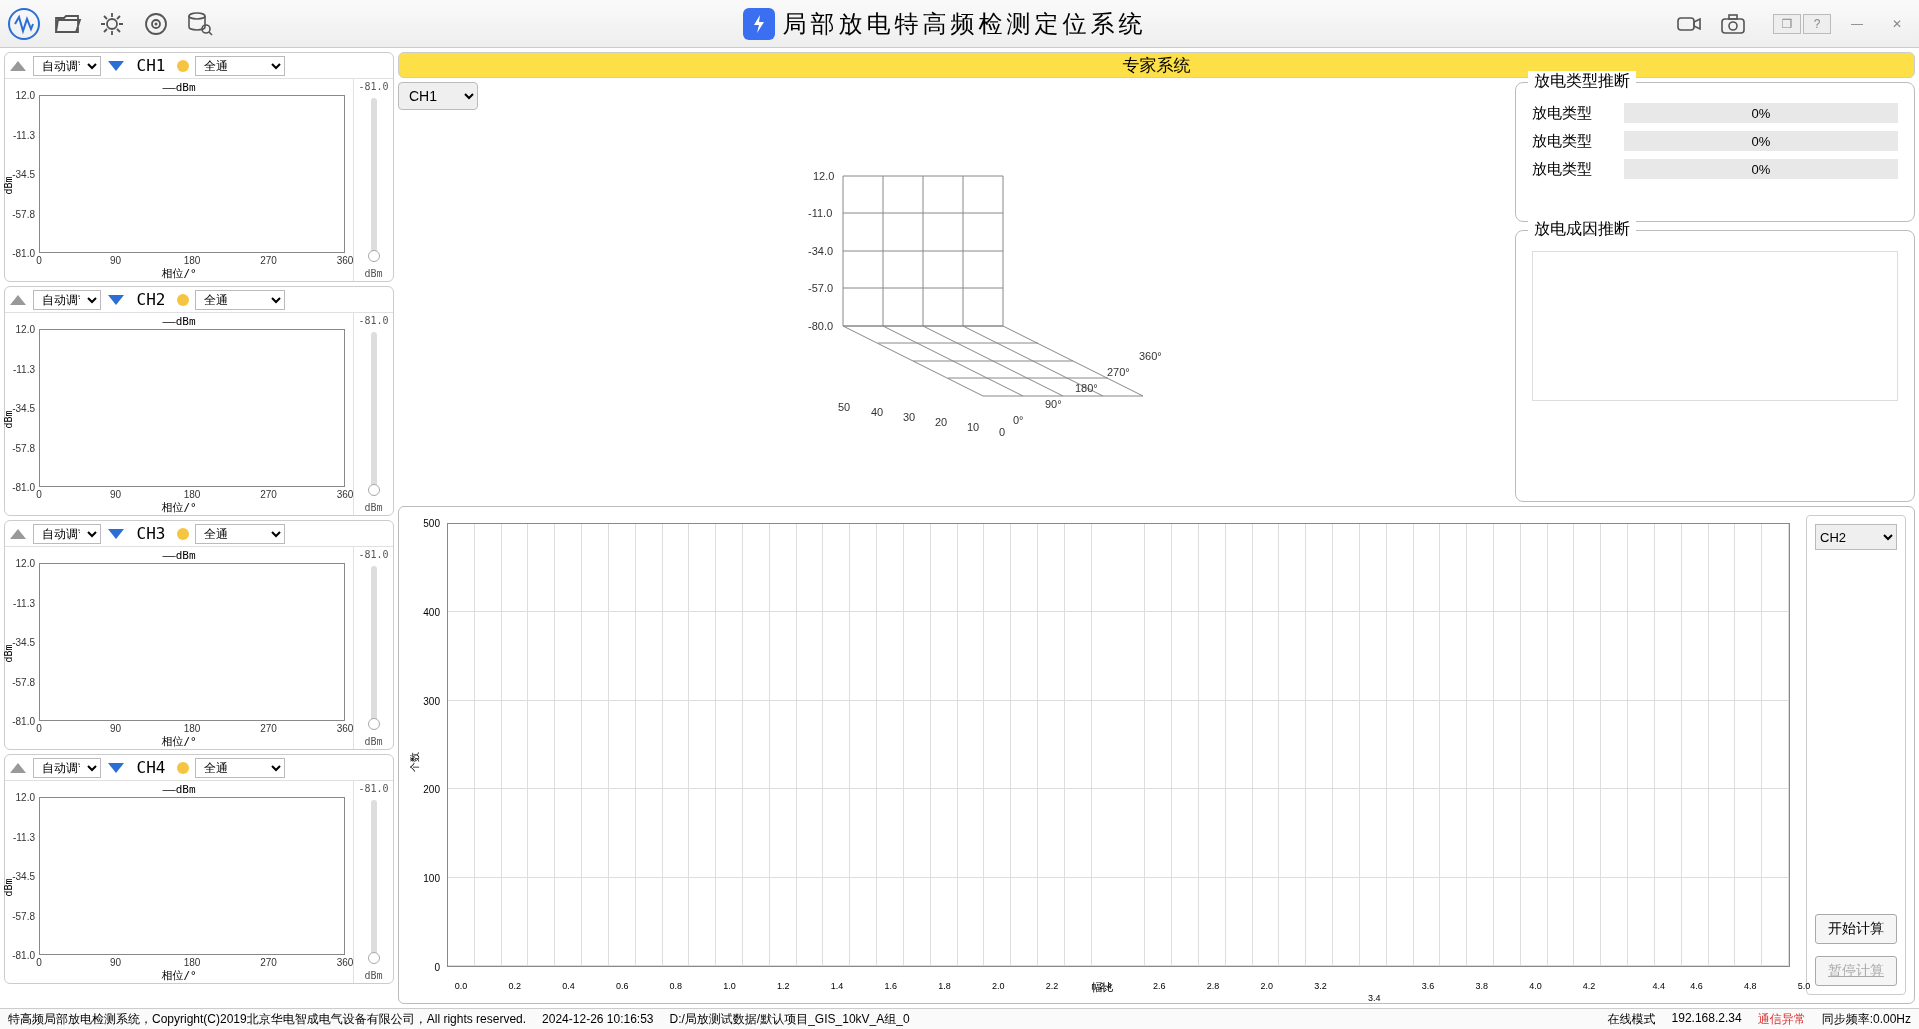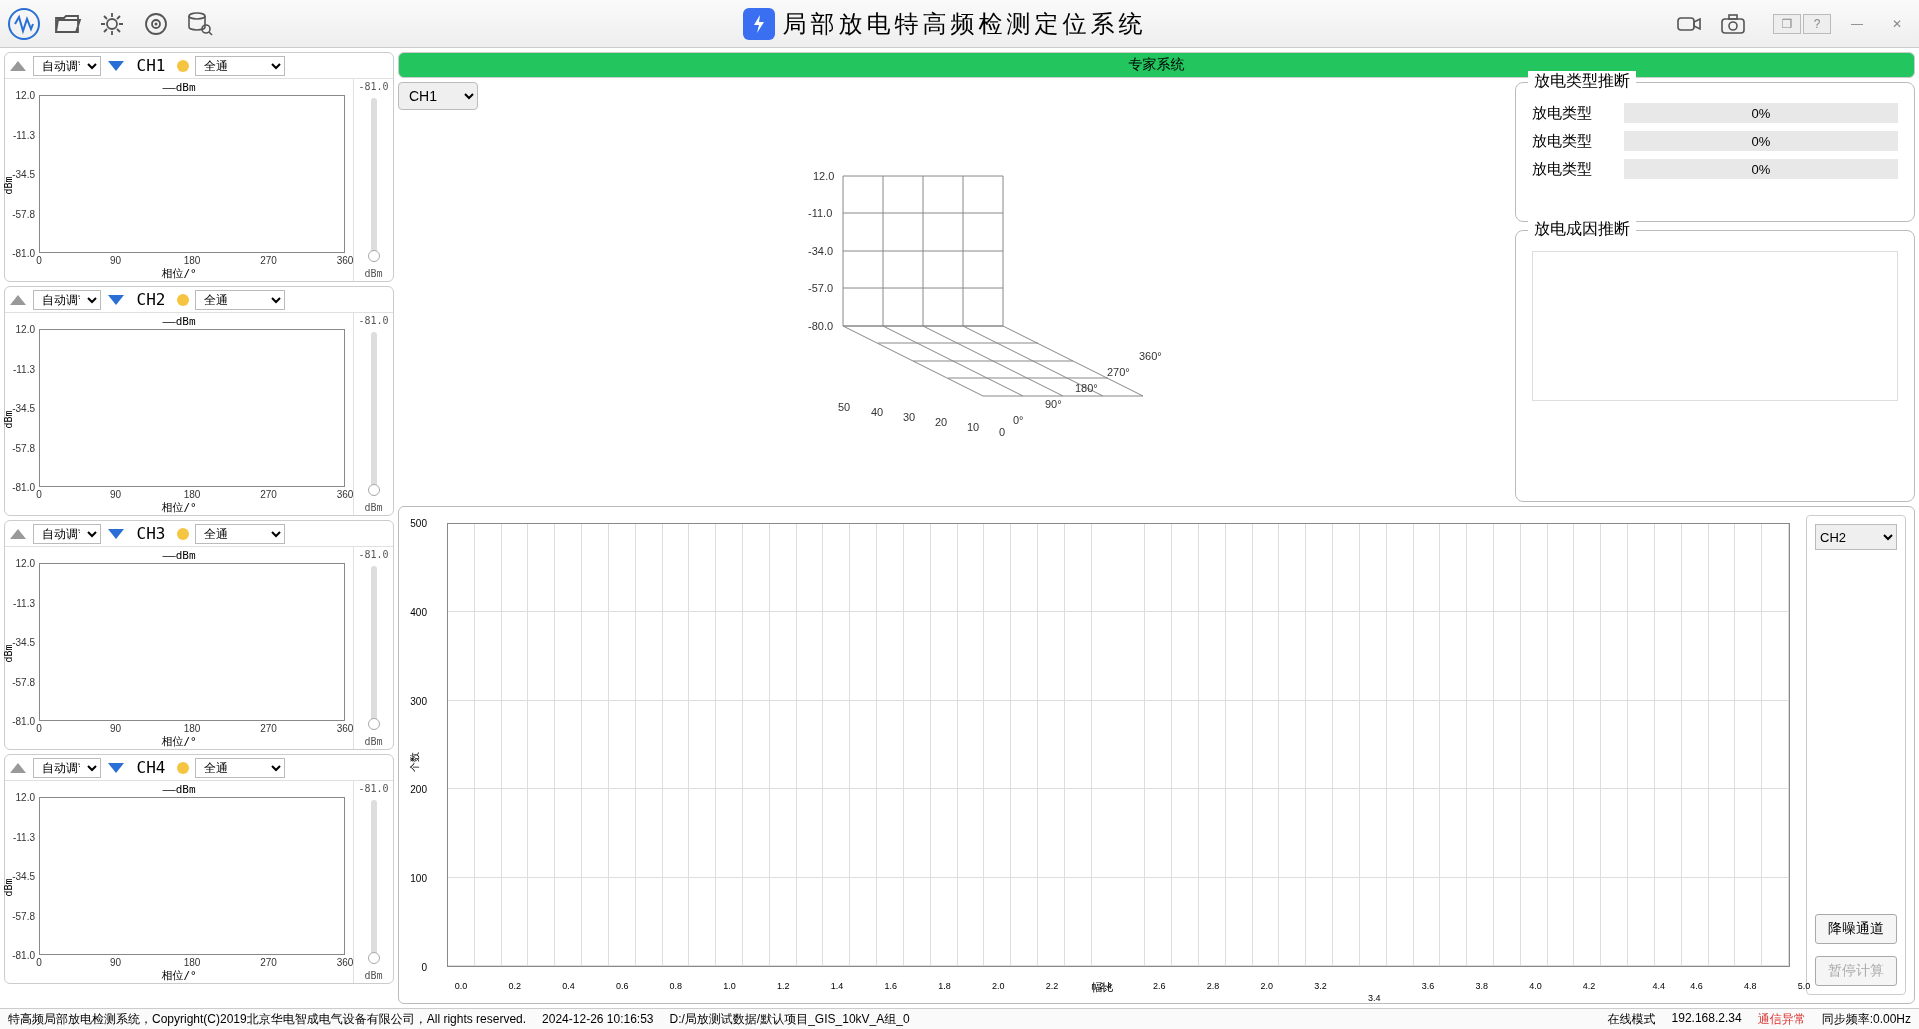--- a/index.html
+++ b/index.html
@@ -43,21 +43,21 @@
 .chart-box { border: 1px solid #888; position: absolute; left: 34px; right: 8px; top: 16px; bottom: 28px; }
 .y-ticks { position: absolute; left: 0; top: 16px; bottom: 28px; width: 32px; font-size: 10px; font-family: monospace; color: #333; }
 .y-tick { position: absolute; right: 2px; transform: translateY(-50%); }
 .x-ticks { position: absolute; left: 34px; right: 8px; bottom: 14px; height: 12px; font-size: 10px; font-family: monospace; color: #333; }
 .x-tick { position: absolute; transform: translateX(-50%); }
 .x-label { position: absolute; bottom: 0; left: 0; right: 0; text-align: center; font-size: 11px; font-family: monospace; }
 .y-label { position: absolute; left: -6px; top: 50%; transform: rotate(-90deg); font-size: 10px; font-family: monospace; transform-origin: center; }
 .legend { position: absolute; top: 2px; left: 0; right: 0; text-align: center; font-size: 11px; font-family: monospace; }
 
 
-.expert-header { border: 1px solid #ccc; border-radius: 6px; height: 26px; display: flex; align-items: center; justify-content: center; font-size: 14px; background: #22c55e; }
+.expert-header { border: 1px solid #ccc; border-radius: 6px; height: 26px; display: flex; align-items: center; justify-content: center; font-size: 17px; background: #fde047; }
 .right-top { display: flex; gap: 8px; height: 420px; }
 .nr-panel { flex: 1.5; display: flex; flex-direction: column; }
 .nr-head { display: flex; align-items: center; gap: 12px; height: 50px; }
 .nr-label { font-size: 18px; }
 .nr-sel { width: 80px; height: 28px; border: 1px solid #bbb; font-size: 14px; padding: 0 6px; border-radius: 4px; }
 .vmax { margin-left: auto; margin-right: 60px; font-size: 13px; font-family: monospace; }
 .nr-3d { flex: 1; position: relative; display: flex; align-items: center; justify-content: center; }
 
 .right-boxes { width: 400px; display: flex; flex-direction: column; gap: 8px; }
 .fieldset { border: 1.5px solid #bbb; border-radius: 8px; padding: 12px 16px; position: relative; }
@@ -65,33 +65,33 @@
 .dtype-row { display: flex; align-items: center; margin: 8px 0; gap: 12px; }
 .dtype-label { font-size: 15px; width: 80px; }
 .dtype-bar { flex: 1; height: 20px; background: #e8e8e8; position: relative; display: flex; align-items: center; justify-content: center; font-size: 13px; }
 .cause-box { height: 150px; border: 1px solid #ddd; margin-top: 8px; }
 
 
 .bottom-area { flex: 1; border: 1.5px solid #bbb; border-radius: 6px; display: flex; padding: 8px; gap: 8px; }
 .bottom-chart { flex: 1; position: relative; }
 .bottom-controls { width: 100px; display: flex; flex-direction: column; gap: 12px; border: 1px solid #ccc; padding: 8px; border-radius: 4px; }
 .btn { height: 30px; border: 1px solid #aaa; background: #f5f5f5; font-size: 14px; cursor: pointer; border-radius: 3px; }
-.btn.disabled { color: #aaa; }
+.btn.disabled { color: #aaa; text-decoration: underline; }
 .ctrl-sel { height: 26px; border: 1px solid #bbb; font-size: 13px; }
 
 
 .statusbar { height: 21px; border-top: 1px solid #ccc; display: flex; align-items: center; font-size: 12px; padding: 0 8px; gap: 16px; background: #fafafa; }
 .status-right { margin-left: auto; display: flex; gap: 16px; }
 .comm-err { color: #d33; }
 
 
 .big-chart-box { position: absolute; left: 40px; right: 8px; top: 8px; bottom: 28px; border: 1px solid #888; background: repeating-linear-gradient(to right, transparent, transparent calc(100%/50 - 1px), #ddd calc(100%/50 - 1px), #ddd calc(100%/50)); }
 .big-chart-grid { position: absolute; inset: 0; background: repeating-linear-gradient(to bottom, transparent, transparent calc(100%/5 - 1px), #ddd calc(100%/5 - 1px), #ddd calc(100%/5)); }
 .big-y-ticks { position: absolute; left: 10px; top: 8px; bottom: 28px; width: 28px; font-size: 10px; font-family: monospace; }
-.big-y-tick { position: absolute; right: 18px; transform: translateY(-50%); }
+.big-y-tick { position: absolute; right: 5px; transform: translateY(-50%); }
 .big-x-ticks { position: absolute; left: 40px; right: 8px; bottom: 14px; font-size: 9px; font-family: monospace; }
 .big-x-tick { position: absolute; transform: translateX(-50%); padding-left: 28px; }
 .big-xlabel { position: absolute; bottom: 0; left: 0; right: 0; text-align: center; font-size: 11px; }
 .big-ylabel { position: absolute; left: -2px; top: 50%; transform: rotate(-90deg); font-size: 10px; }
 </style>
 </head>
 <body>
 
 <div class="titlebar">
   <div class="tool-icons">
@@ -453,21 +453,21 @@
             <div class="big-x-tick" style="left: 92%;">4.6</div>
             <div class="big-x-tick" style="left: 96%;">4.8</div>
             <div class="big-x-tick" style="left: 100%;">5.0</div>
           </div>
         <div class="big-xlabel">幅比</div>
         <div class="big-ylabel">个数</div>
       </div>
       <div class="bottom-controls">
         <select class="ctrl-sel"><option>CH2</option></select>
         <div style="flex:1"></div>
-        <button class="btn">降噪通道</button>
+        <button class="btn">开始计算</button>
         <button class="btn disabled">暂停计算</button>
       </div>
     </div>
   </div>
 </div>
 
 <div class="statusbar">
   <span>特高频局部放电检测系统，Copyright(C)2019北京华电智成电气设备有限公司，All rights reserved.</span>
   <span>2024-12-26 10:16:53</span>
   <span>D:/局放测试数据/默认项目_GIS_10kV_A组_0</span>

